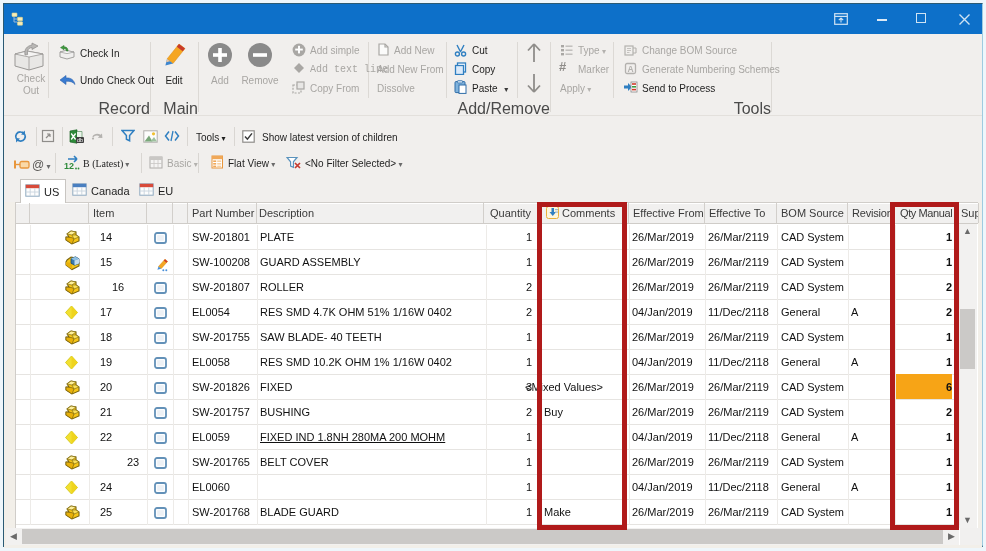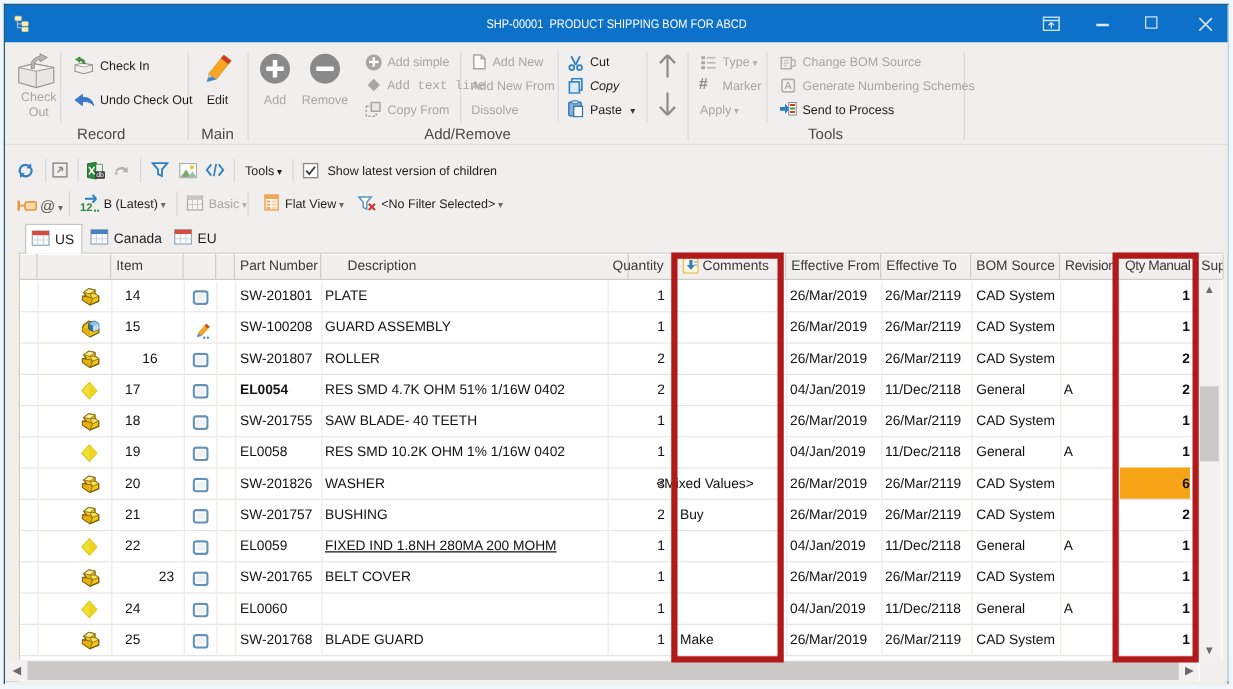--- a/index.html
+++ b/index.html
@@ -3,21 +3,21 @@
 <meta charset="utf-8">
 <style>
 * { margin:0; padding:0; box-sizing:border-box; }
 html,body { width:986px; height:551px; overflow:hidden; }
 body { font-family:"Liberation Sans", sans-serif; background:#eef6fb; position:relative; font-size:11px; color:#1e1e1e; }
 #win { position:absolute; left:3px; top:3px; width:980px; height:544px; background:#f2efe9; border:1px solid #2a5a74; border-right-color:#9fcbe0; border-bottom:2px solid #2a5a74; }
 #titlebar { position:absolute; left:0; top:0; width:100%; height:30px; background:#0d70c9; }
 #titletext { position:absolute; left:0; right:0; top:10px; text-align:center; color:#ffffff; font-size:10px; }
 #ribbon { position:absolute; left:0; top:30px; width:100%; height:81px; background:#f1efed; }
 .rsep { position:absolute; top:8px; height:70px; width:1px; background:#dcd9d5; }
-.rgrouplabel { position:absolute; font-size:12px; color:#4a4a4a; text-align:center; }
+.rgrouplabel { position:absolute; font-size:16px; color:#4a4a4a; text-align:right; }
 .rlabel { position:absolute; font-size:10px; white-space:nowrap; }
 .dis { color:#a8a6a3; }
 #toolbars { position:absolute; left:0; top:111px; width:100%; height:61px; background:#f1efed; border-top:1px solid #e3e0dc; }
 .tsep { position:absolute; width:1px; background:#d9d6d2; }
 #tabbar { position:absolute; left:0; top:172px; width:100%; height:26px; background:#f1efed; }
 .tab { position:absolute; top:3px; height:23px; font-size:11px; }
 #tab-us { left:16px; width:46px; background:#ffffff; border:1px solid #c8c5c1; border-bottom:none; z-index:3; height:24px; }
 #grid { position:absolute; left:11px; top:198px; width:963px; height:345px; background:#ffffff; border-top:1px solid #d0cdc9; border-left:1px solid #d0cdc9; }
 #ghead { position:absolute; left:0; top:1px; width:100%; height:20px; background:#f1f0ef; border-bottom:1px solid #cfccc8; }
 .hcell { position:absolute; top:0; height:20px; border-right:1px solid #d2cfcb; font-size:11px; color:#3a3a3a; padding:4px 0 0 4px; white-space:nowrap; overflow:hidden; }
@@ -36,21 +36,20 @@
 <div id="win">
   <div id="titlebar">
     <div class="icon" style="left:6px;top:7px;">
         <svg width="16" height="16" viewBox="0 0 16 16" style="">
           <path d="M4 5 L4 11 L7 11 M4 8 L7 8" stroke="#9ab8d8" stroke-width="1" fill="none"></path>
           <rect x="2" y="2" width="5" height="3.4" rx="0.5" fill="#f7edb8" stroke="#e0d288" stroke-width="0.6"></rect>
           <rect x="7.5" y="6.3" width="5" height="3.4" rx="0.5" fill="#f7edb8" stroke="#e0d288" stroke-width="0.6"></rect>
           <rect x="7.5" y="10.8" width="5" height="3.4" rx="0.5" fill="#f7edb8" stroke="#e0d288" stroke-width="0.6"></rect>
         </svg>
       </div>
-    <div id="titletext"><span style="display:inline-block;transform:scaleX(0.88);transform-origin:50% 50%;">SHP-00001&nbsp; PRODUCT SHIPPING BOM FOR ABCD</span></div>
     <div class="icon" style="left:830px;top:9px;">
         <svg width="14" height="12" viewBox="0 0 14 12" style="">
           <rect x="0.7" y="0.7" width="12.6" height="10.6" fill="none" stroke="#cfe3f3" stroke-width="1.2"></rect>
           <path d="M0.7 3.4 H13.3" stroke="#cfe3f3" stroke-width="1.2"></path>
           <path d="M7 9.5 L7 5 M7 5 L4.8 7.2 M7 5 L9.2 7.2" stroke="#cfe3f3" stroke-width="1.1" fill="none"></path>
         </svg>
       </div>
     <div style="position:absolute;left:873px;top:15px;width:10px;height:2px;background:#dce9f5;"></div>
     <div style="position:absolute;left:912px;top:9px;width:10px;height:10px;border:1.5px solid #cfe3f3;"></div>
     <div class="icon" style="left:954px;top:9px;">
@@ -157,21 +156,21 @@
           <circle cx="9.6" cy="10" r="2" fill="none" stroke="#2f7fc1" stroke-width="1.4"></circle>
         </svg>
       </div>
       <div class="rlabel" style="left:468px;top:11px;text-align:center;">Cut</div>
       <div class="icon" style="left:450px;top:28px;">
         <svg width="13" height="13" viewBox="0 0 13 13" style="">
           <rect x="3.5" y="1" width="8" height="9" fill="#fff" stroke="#2f7fc1" stroke-width="1.3"></rect>
           <rect x="1.5" y="3.5" width="8" height="9" fill="#dbeafa" stroke="#2f7fc1" stroke-width="1.3"></rect>
         </svg>
       </div>
-      <div class="rlabel" style="left:468px;top:30px;font-style:italic;">Copy</div>
+      <div class="rlabel" style="left:468px;top:30px;">Copy</div>
       <div class="icon" style="left:450px;top:46px;">
         <svg width="13" height="14" viewBox="0 0 13 14" style="">
           <rect x="1" y="1.6" width="10" height="11" rx="1" fill="#7fb2dc" stroke="#2f6da8" stroke-width="1"></rect>
           <rect x="3.5" y="0.6" width="5" height="2.4" rx="0.6" fill="#c8ddf0" stroke="#2f6da8" stroke-width="0.7"></rect>
           <rect x="5" y="5" width="7" height="8.4" fill="#fff" stroke="#2f6da8" stroke-width="1"></rect>
         </svg>
       </div>
       <div class="rlabel" style="left:468px;top:49px;">Paste<span style="font-size:8px;color:#3a3a3a;">&nbsp;&nbsp; ▾</span></div>
       <div class="icon" style="left:521px;top:8px;">
         <svg width="18" height="22" viewBox="0 0 18 22" style="">
@@ -295,21 +294,21 @@
       <div class="rlabel" style="left:28px;top:42px;"><span style="font-size:12px;color:#5a5856;">@</span><span style="font-size:8px;color:#6a6a6a;"> ▾</span></div>
       <div class="tsep" style="left:51px;top:37px;height:20px;"></div>
       <div class="icon" style="left:59px;top:38px;">
         <svg width="17" height="17" viewBox="0 0 17 17" style="">
           <path d="M4 7 L13 7 M13 7 L10 4 M13 7 L10 10" stroke="#2f7fc1" stroke-width="1.6" fill="none" transform="translate(1,-2)"></path>
           <text x="1" y="15" font-size="9" font-weight="bold" fill="#2e8b3a" font-family="Liberation Sans">12</text>
           <circle cx="13" cy="14.5" r="0.9" fill="#2e8b3a"></circle>
           <circle cx="15.5" cy="14.5" r="0.9" fill="#2e8b3a"></circle>
         </svg>
       </div>
-      <div class="rlabel" style="left:79px;top:42px;">B (Latest)<span style="font-size:8px;color:#6a6a6a;"> ▾</span></div>
+      <div class="rlabel" style="left:79px;top:42px;font-family:Liberation Serif, serif;">B (Latest)<span style="font-size:8px;color:#6a6a6a;"> ▾</span></div>
       <div class="tsep" style="left:137px;top:37px;height:20px;"></div>
       <div class="icon" style="left:145px;top:40px;">
         <svg width="14" height="13" viewBox="0 0 14 13" style="">
           <rect x="1" y="1" width="12" height="11" fill="#f5f4f3" stroke="#aeaca9" stroke-width="1"></rect>
           <rect x="1" y="1" width="12" height="3" fill="#c9c7c4"></rect>
           <path d="M5 4 V12 M9 4 V12 M1 7.5 H13" stroke="#c9c7c4" stroke-width="0.8"></path>
         </svg>
       </div>
       <div class="rlabel dis" style="left:163px;top:42px;">Basic<span style="font-size:8px;color:#b3b1ae;"> ▾</span></div>
       <div class="tsep" style="left:194px;top:37px;height:20px;"></div>
@@ -367,21 +366,21 @@
       </div>
     </div>
   <div id="grid">
     <div id="ghead"></div>
     <div class="hcell" style="left:0px;width:14px;"></div>
       <div class="hcell" style="left:14px;width:59px;"></div>
       <div class="hcell" style="left:73px;width:58px;">Item</div>
       <div class="hcell" style="left:131px;width:26px;"></div>
       <div class="hcell" style="left:157px;width:15px;"></div>
       <div class="hcell" style="left:172px;width:69px;">Part Number</div>
-      <div class="hcell" style="left:258px;width:229px;">Description</div>
+      <div class="hcell" style="left:239px;width:229px;">Description</div>
       <div class="hcell" style="left:470px;width:53px;">Quantity</div>
       <div class="hcell" style="left:523px;width:90px;">
         <div class="icon" style="left:7px;top:3px;">
           <svg width="13" height="13" viewBox="0 0 13 13" style="">
             <rect x="0.5" y="0.5" width="12" height="12" rx="2" fill="#fdf6dc" stroke="#e8b23c" stroke-width="1"></rect>
             <path d="M5.5 2 L8 2 L8 6 L10 6 L6.75 10 L3.5 6 L5.5 6 Z" fill="#2f7fc1"></path>
             <rect x="9" y="3" width="3" height="1.2" fill="#9db8d0"></rect>
             <rect x="9" y="5.5" width="3" height="1.2" fill="#9db8d0"></rect>
           </svg>
         </div>
@@ -447,21 +446,21 @@
       </div>
       <div class="row" style="top:72px;">
         <div class="icon" style="left:48px;top:4px;">
           <svg width="17" height="17" viewBox="0 0 17 17" style="">
             <path d="M3 5 L7 2 L12 3 L12 6 L15 8 L15 12 L8 15 L2 11 L2 8 L5 8 Z" fill="#f5c518" stroke="#7a6410" stroke-width="1.1"></path>
             <path d="M3 5 L7 2 L12 3 L8 6 Z" fill="#fdee9a" stroke="#8a7415" stroke-width="0.7"></path>
             <path d="M8 6 L12 6 L15 8 L10 10 Z" fill="#fbe05a" stroke="#8a7415" stroke-width="0.7"></path>
             <path d="M2 8 L8 8.7 L10 10 L8 15 L2 11 Z" fill="#e8b00a" stroke="#7a6410" stroke-width="0.7"></path>
           </svg>
         </div>
-        <div class="cell" style="left:84px;width:40px;text-align:center;">16</div>
+        <div class="cell" style="left:96px;width:40px;">16</div>
         <div class="icon" style="left:138px;top:7px;">
           <svg width="13" height="12" viewBox="0 0 13 12" style="">
             <rect x="1" y="1" width="11" height="10" rx="2" fill="#fdfeff" stroke="#6391b8" stroke-width="1.8"></rect>
             <rect x="3.2" y="3.2" width="6.6" height="5.6" fill="#edf1f5"></rect>
           </svg>
         </div>
         <div class="cell" style="left:176px;width:64px;">SW-201807</div>
         <div class="cell" style="left:244px;width:225px;">ROLLER</div>
         <div class="cell num" style="left:470px;width:46px;">2</div>
         <div class="cell" style="left:616px;width:72px;">26/Mar/2019</div>
@@ -476,21 +475,21 @@
             <path d="M7.5 1 L13.5 7.5 L7.5 14 Z" fill="#efd41f"></path>
           </svg>
         </div>
         <div class="cell" style="left:84px;width:40px;">17</div>
         <div class="icon" style="left:138px;top:7px;">
           <svg width="13" height="12" viewBox="0 0 13 12" style="">
             <rect x="1" y="1" width="11" height="10" rx="2" fill="#fdfeff" stroke="#6391b8" stroke-width="1.8"></rect>
             <rect x="3.2" y="3.2" width="6.6" height="5.6" fill="#edf1f5"></rect>
           </svg>
         </div>
-        <div class="cell" style="left:176px;width:64px;font-weight:bold;">EL0054</div>
+        <div class="cell" style="left:176px;width:64px;">EL0054</div>
         <div class="cell" style="left:244px;width:225px;">RES SMD 4.7K OHM 51% 1/16W 0402</div>
         <div class="cell num" style="left:470px;width:46px;">2</div>
         <div class="cell" style="left:616px;width:72px;">04/Jan/2019</div>
         <div class="cell" style="left:692px;width:68px;">11/Dec/2118</div>
         <div class="cell" style="left:765px;width:66px;">General</div>
         <div class="cell" style="left:835px;width:40px;">A</div>
         <div class="cell num" style="left:879px;width:57px;font-weight:bold;height:25px;margin-top:-1px;padding-top:7px;">2</div>
       </div>
       <div class="row" style="top:122px;">
         <div class="icon" style="left:48px;top:4px;">
@@ -549,21 +548,21 @@
           </svg>
         </div>
         <div class="cell" style="left:84px;width:40px;">20</div>
         <div class="icon" style="left:138px;top:7px;">
           <svg width="13" height="12" viewBox="0 0 13 12" style="">
             <rect x="1" y="1" width="11" height="10" rx="2" fill="#fdfeff" stroke="#6391b8" stroke-width="1.8"></rect>
             <rect x="3.2" y="3.2" width="6.6" height="5.6" fill="#edf1f5"></rect>
           </svg>
         </div>
         <div class="cell" style="left:176px;width:64px;">SW-201826</div>
-        <div class="cell" style="left:244px;width:225px;">WASHER</div>
+        <div class="cell" style="left:244px;width:225px;">FIXED</div>
         <div class="cell num" style="left:470px;width:46px;">3</div>
         <div class="cell" style="left:508px;width:80px;text-align:center;">&lt;Mixed Values&gt;</div>
         <div class="cell" style="left:616px;width:72px;">26/Mar/2019</div>
         <div class="cell" style="left:692px;width:68px;">26/Mar/2119</div>
         <div class="cell" style="left:765px;width:66px;">CAD System</div>
         <div class="cell num" style="left:879px;width:57px;font-weight:bold;background:#f7a416;height:25px;margin-top:-1px;padding-top:7px;">6</div>
       </div>
       <div class="row" style="top:197px;">
         <div class="icon" style="left:48px;top:4px;">
           <svg width="17" height="17" viewBox="0 0 17 17" style="">

